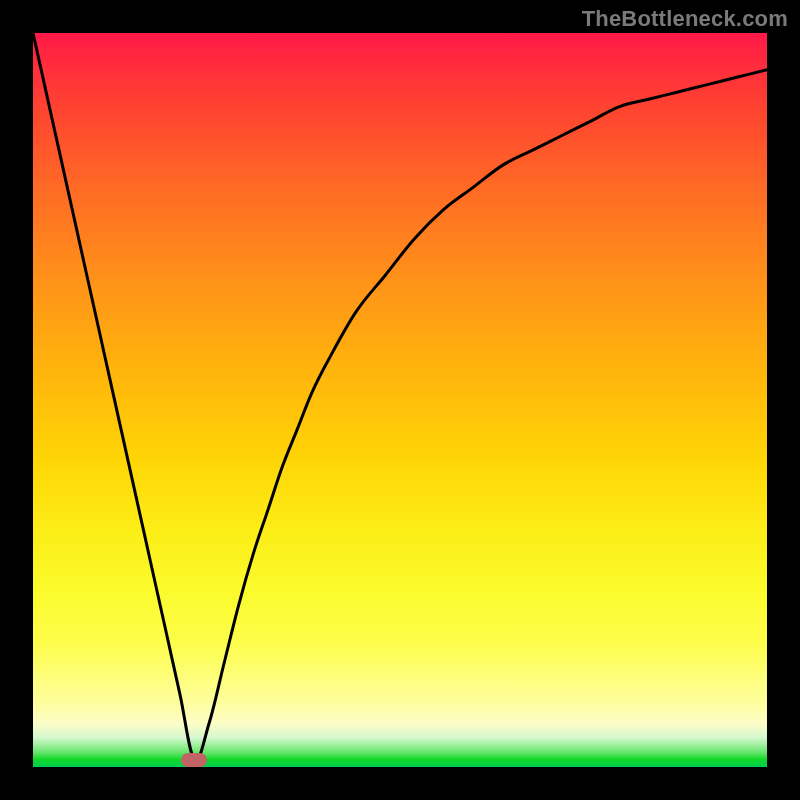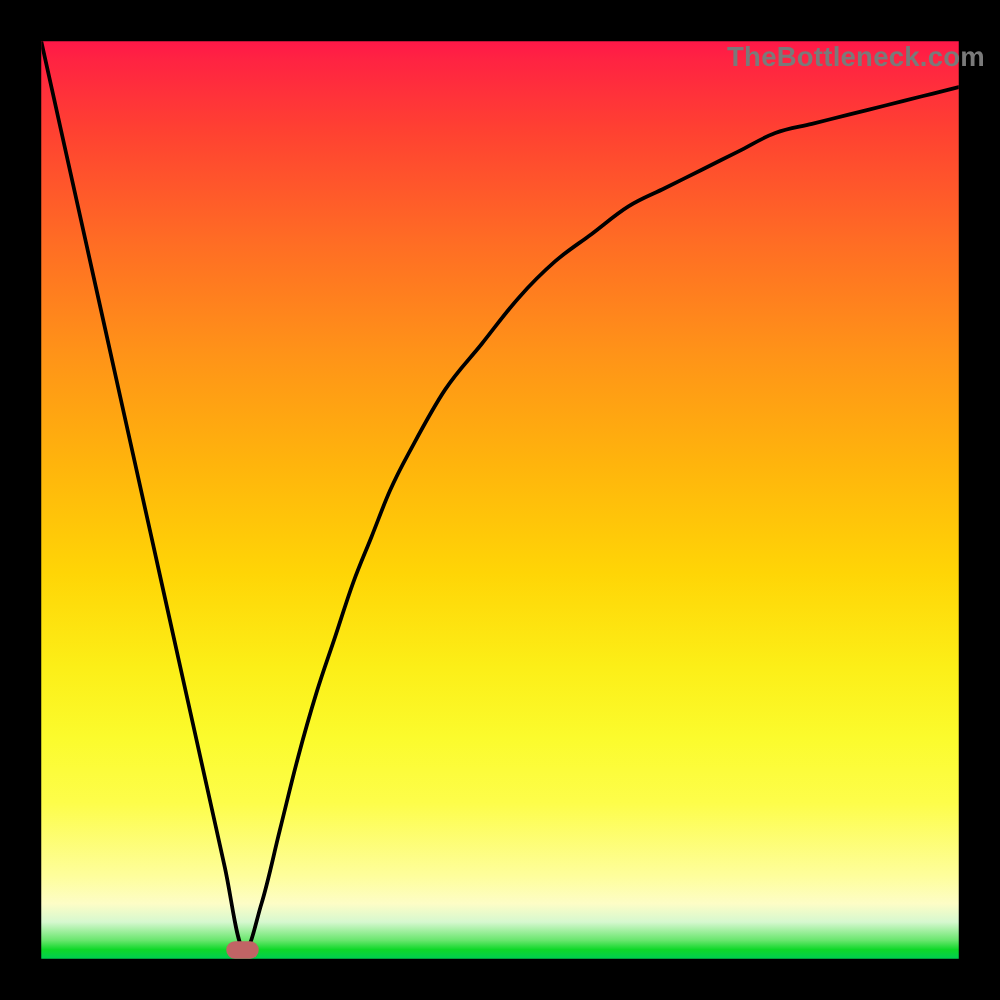--- a/index.html
+++ b/index.html
@@ -65,21 +65,20 @@
     transform: translate(-50%, -50%);
   }
   .watermark {
     position: absolute;
     top: 6px;
     right: 12px;
     font-size: 22px;
     font-weight: 600;
     letter-spacing: 0.2px;
     color: #7a7a7a;
-    margin-top: 27px;
   }
 </style>
 </head>
 <body>
 
 <div class="stage">
 
   <div class="plot">
     <svg class="curve-svg" viewBox="0 0 734 734" preserveAspectRatio="none">
       <path id="curve-path" class="curve-path" d="M 0 0 C 2.6424 11.89079999999999, 9.395199999999999 42.27839999999995, 14.68 66.05999999999995 C 19.9648 89.84159999999994, 24.0752 108.33839999999998, 29.36 132.12 C 34.6448 155.90160000000003, 38.7552 174.39840000000007, 44.04 198.18000000000006 C 49.324799999999996 221.96160000000006, 53.435199999999995 240.45840000000004, 58.72 264.24 C 64.0048 288.0216, 68.1152 306.51839999999993, 73.4 330.29999999999995 C 78.68480000000001 354.0816, 82.7952 372.5784, 88.08 396.36 C 93.3648 420.14160000000004, 97.4752 438.6384, 102.76 462.42 C 108.04480000000001 486.20160000000004, 112.1552 504.69840000000005, 117.44 528.48 C 122.7248 552.2616, 126.8352 570.7583999999999, 132.12 594.54 C 137.4048 618.3216, 141.51520000000002 636.8184, 146.8 660.6 C 152.0848 684.3816, 156.1952 721.3752, 161.48 726.66 C 166.76479999999998 731.9448, 170.8752 707.1356000000001, 176.16 689.96 C 181.4448 672.7844, 185.5552 652.3792, 190.84 631.24 C 196.1248 610.1008, 200.23520000000002 592.338, 205.52 572.52 C 210.8048 552.702, 214.9152 538.3156, 220.2 521.14 C 225.48479999999998 503.9644, 229.59519999999998 492.9544, 234.88 477.1 C 240.1648 461.2456, 244.27520000000004 447.5932, 249.56000000000003 433.06 C 254.84480000000002 418.5268, 258.9552 409.572, 264.24 396.36 C 269.5248 383.148, 273.6352 371.5508, 278.92 359.65999999999997 C 284.20480000000003 347.76919999999996, 285.67280000000005 344.8331999999999, 293.6 330.29999999999995 C 301.5272 315.7668, 312.3904 294.7744, 322.96 278.92 C 333.52959999999996 263.0656, 341.7504 255.432, 352.32 242.21999999999997 C 362.8896 229.00799999999995, 371.1104 217.4108, 381.68 205.51999999999998 C 392.2496 193.62919999999997, 400.47040000000004 185.40839999999997, 411.04 176.15999999999997 C 421.6096 166.91159999999996, 429.8304 162.06719999999999, 440.4 154.14 C 450.96959999999996 146.2128, 459.19039999999995 138.726, 469.76 132.12 C 480.3296 125.51400000000001, 488.5504000000001 122.72480000000006, 499.12000000000006 117.44000000000005 C 509.68960000000004 112.15520000000005, 517.9104 108.0448, 528.48 102.75999999999999 C 539.0496 97.47519999999999, 547.2704 93.36480000000005, 557.84 88.08000000000004 C 568.4096000000001 82.79520000000004, 576.6304 77.36359999999999, 587.2 73.39999999999998 C 597.7696000000001 69.43639999999996, 605.9903999999999 68.70239999999994, 616.56 66.05999999999995 C 627.1296 63.41759999999996, 635.3503999999999 61.362400000000015, 645.92 58.72000000000003 C 656.4896 56.07760000000004, 664.7103999999999 54.02239999999998, 675.28 51.379999999999995 C 685.8496 48.73760000000001, 694.0704 46.682400000000065, 704.64 44.04000000000008 C 715.2096 41.39760000000009, 728.7152 38.02120000000005, 734 36.700000000000045"></path>

